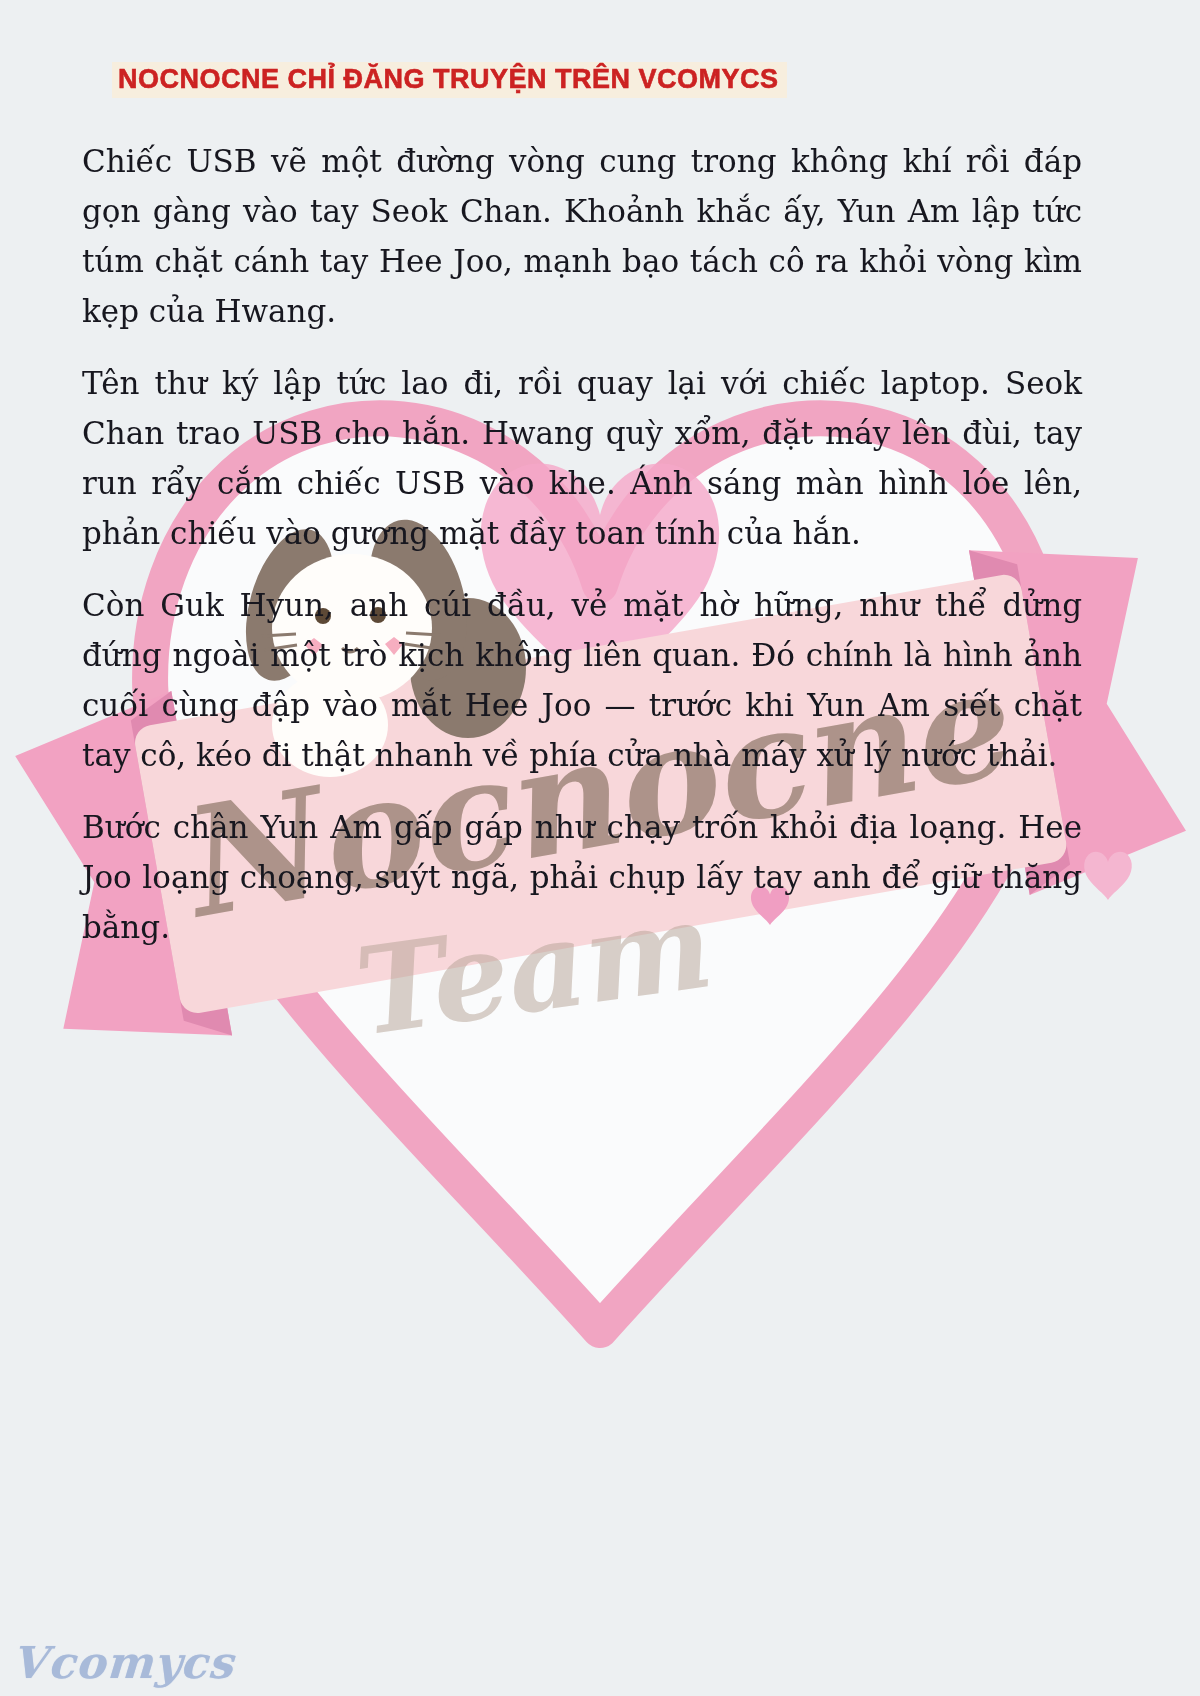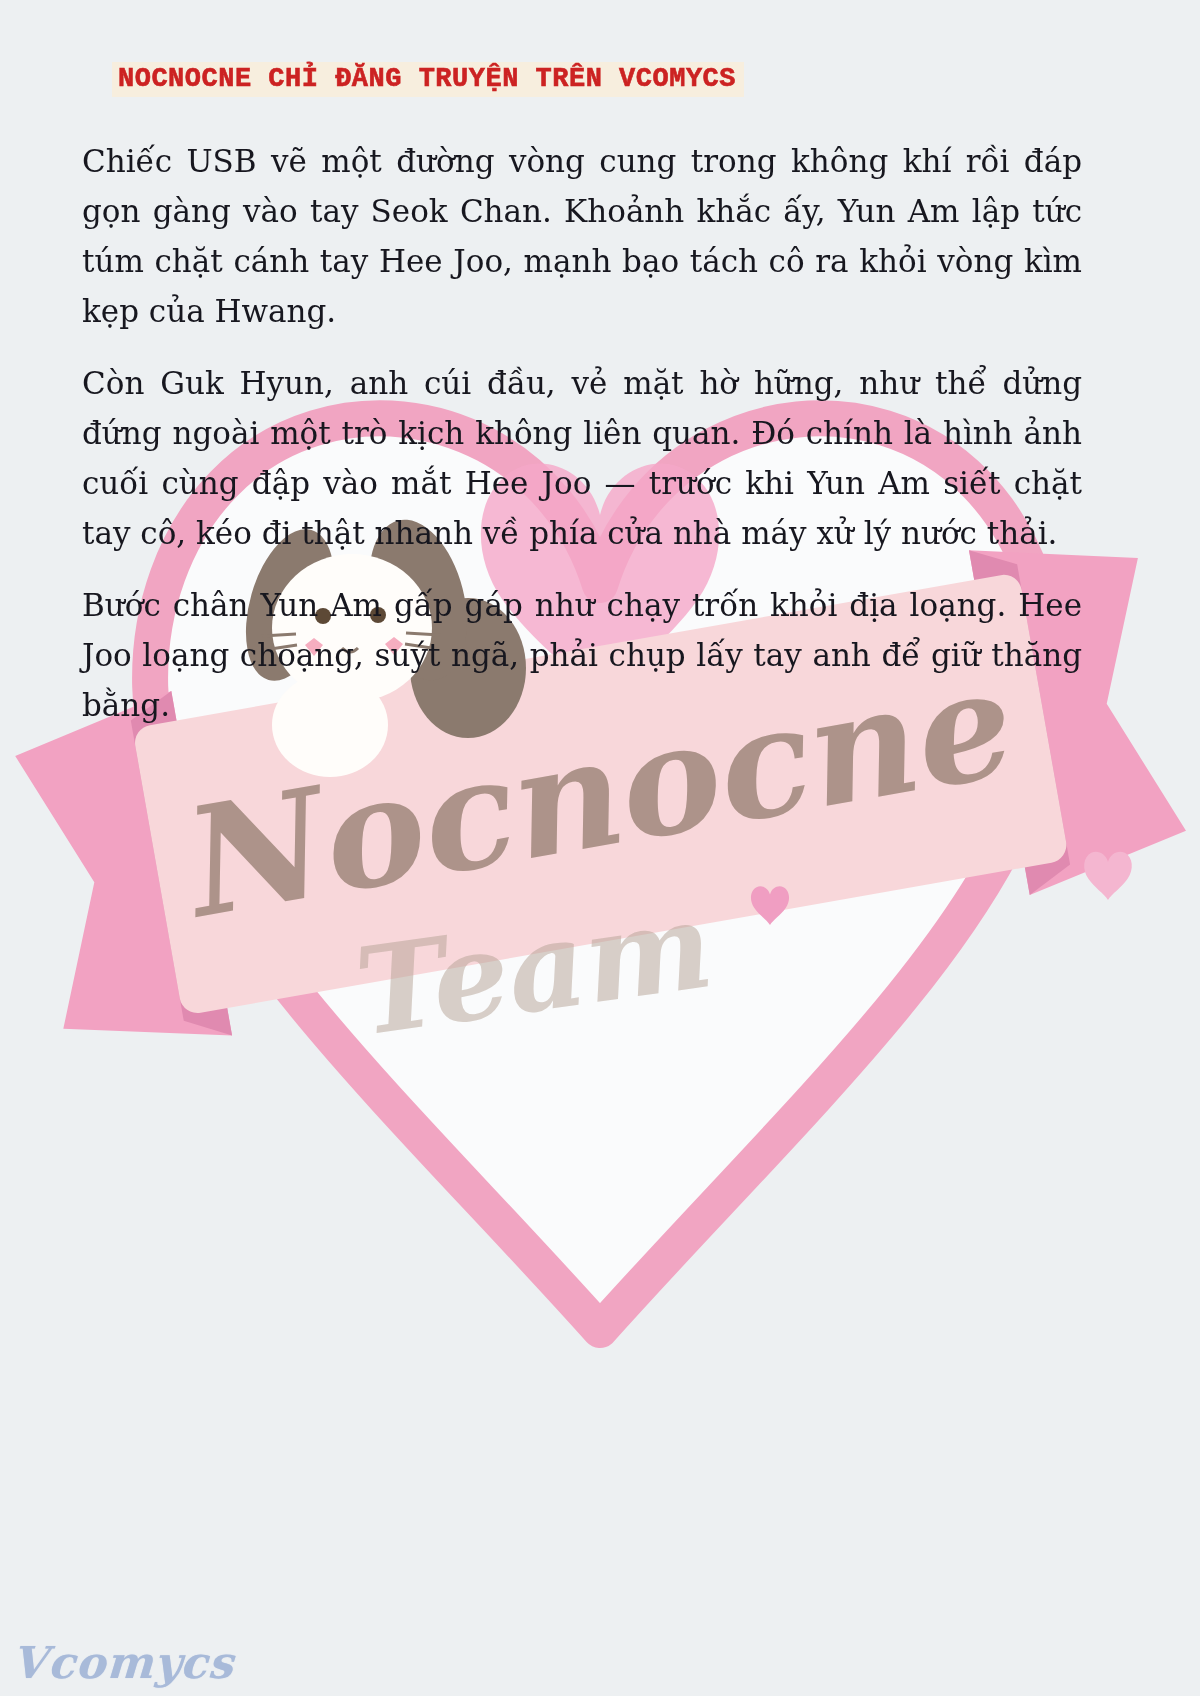--- a/index.html
+++ b/index.html
@@ -14,21 +14,21 @@
     position:absolute;top:0;left:0;width:1200px;height:1696px;
     z-index:0;
   }
   .header{
     position:absolute;top:62px;left:112px;z-index:2;
   }
   .header-text{
     display:inline-block;
     background:#f7eede;
     color:#cc2222;
-    font-family:Liberation Mono, monospace;
+    font-family:Liberation Sans, sans-serif;
     font-weight:bold;
     font-size:27px;
     letter-spacing:.5px;
     padding:2px 8px 3px 6px;
     -webkit-text-stroke:.6px #cc2222;
   }
   .body-text{
     position:absolute;top:136px;left:82px;right:118px;z-index:1;
     color:#17171f;
   }
@@ -114,19 +114,20 @@
       </g>
     </g>
   </svg>
 
   <header class="header">
     <span class="header-text">NOCNOCNE CHỈ ĐĂNG TRUYỆN TRÊN VCOMYCS</span>
   </header>
 
   <main class="body-text">
     <p>Chiếc USB vẽ một đường vòng cung trong không khí rồi đáp gọn gàng vào tay Seok Chan. Khoảnh khắc ấy, Yun Am lập tức túm chặt cánh tay Hee Joo, mạnh bạo tách cô ra khỏi vòng kìm kẹp của Hwang.</p>
+    <p>Tên thư ký lập tức lao đi, rồi quay lại với chiếc laptop. Seok Chan trao USB cho hắn. Hwang quỳ xổm, đặt máy lên đùi, tay run rẩy cắm chiếc USB vào khe. Ánh sáng màn hình lóe lên, phản chiếu vào gương mặt đầy toan tính của hắn.</p>
     <p>Còn Guk Hyun, anh cúi đầu, vẻ mặt hờ hững, như thể dửng đứng ngoài một trò kịch không liên quan. Đó chính là hình ảnh cuối cùng đập vào mắt Hee Joo — trước khi Yun Am siết chặt tay cô, kéo đi thật nhanh về phía cửa nhà máy xử lý nước thải.</p>
     <p>Bước chân Yun Am gấp gáp như chạy trốn khỏi địa loạng. Hee Joo loạng choạng, suýt ngã, phải chụp lấy tay anh để giữ thăng bằng.</p>
   </main>
 
   <div class="logo">Vcomycs</div>
 
 </div>
 
 </body></html>

